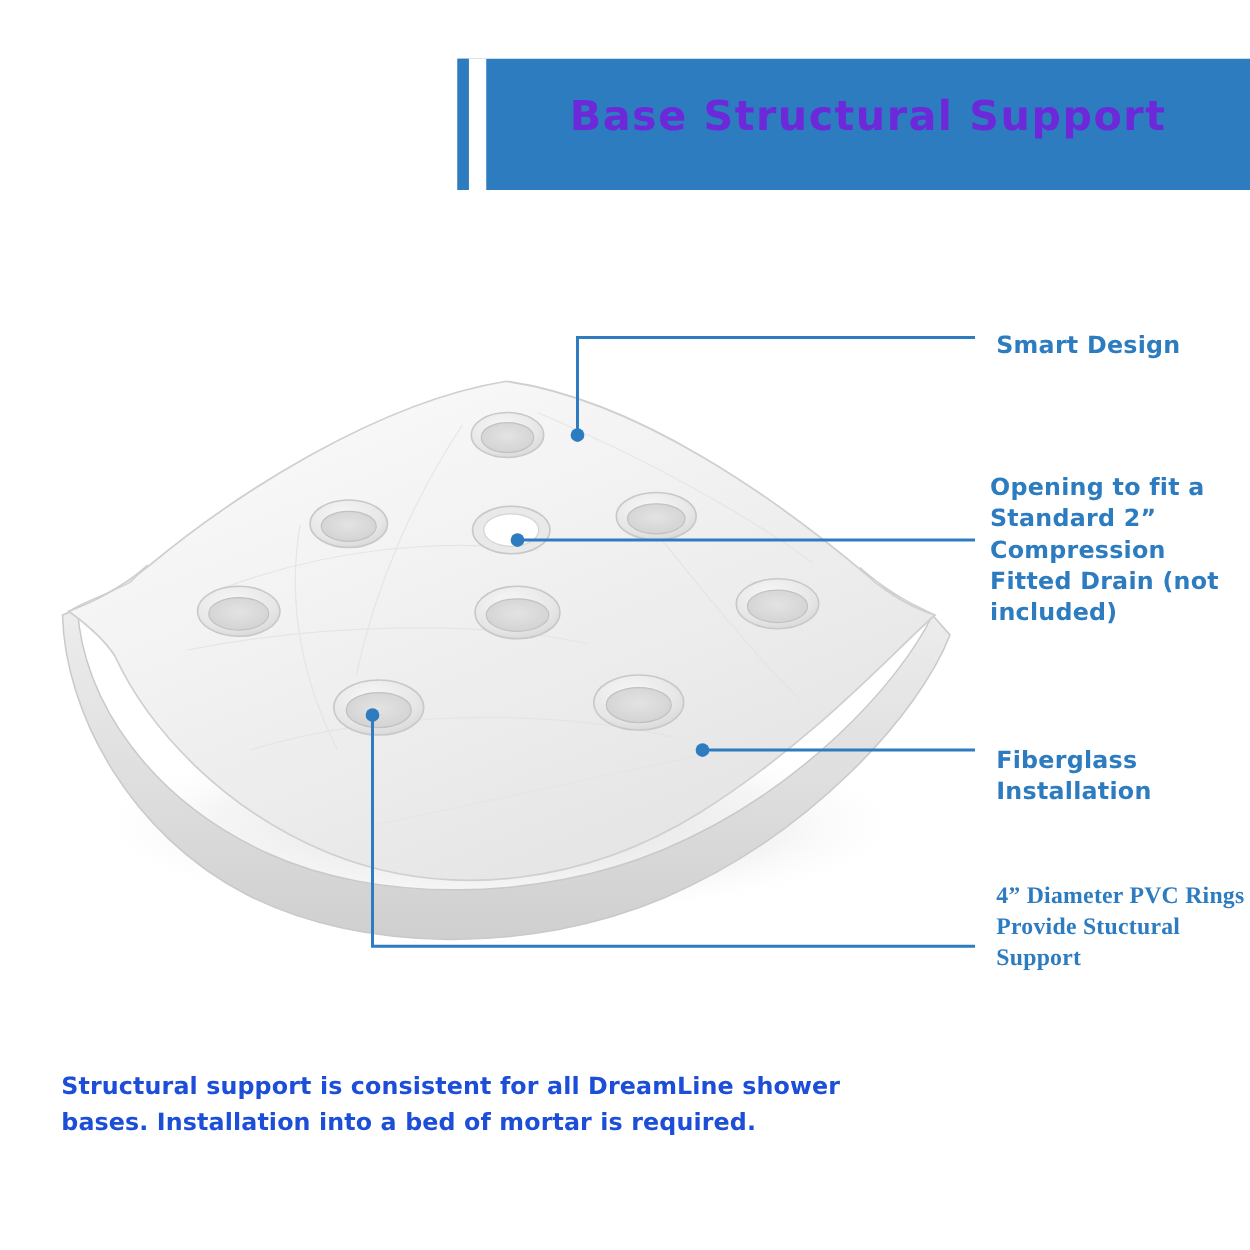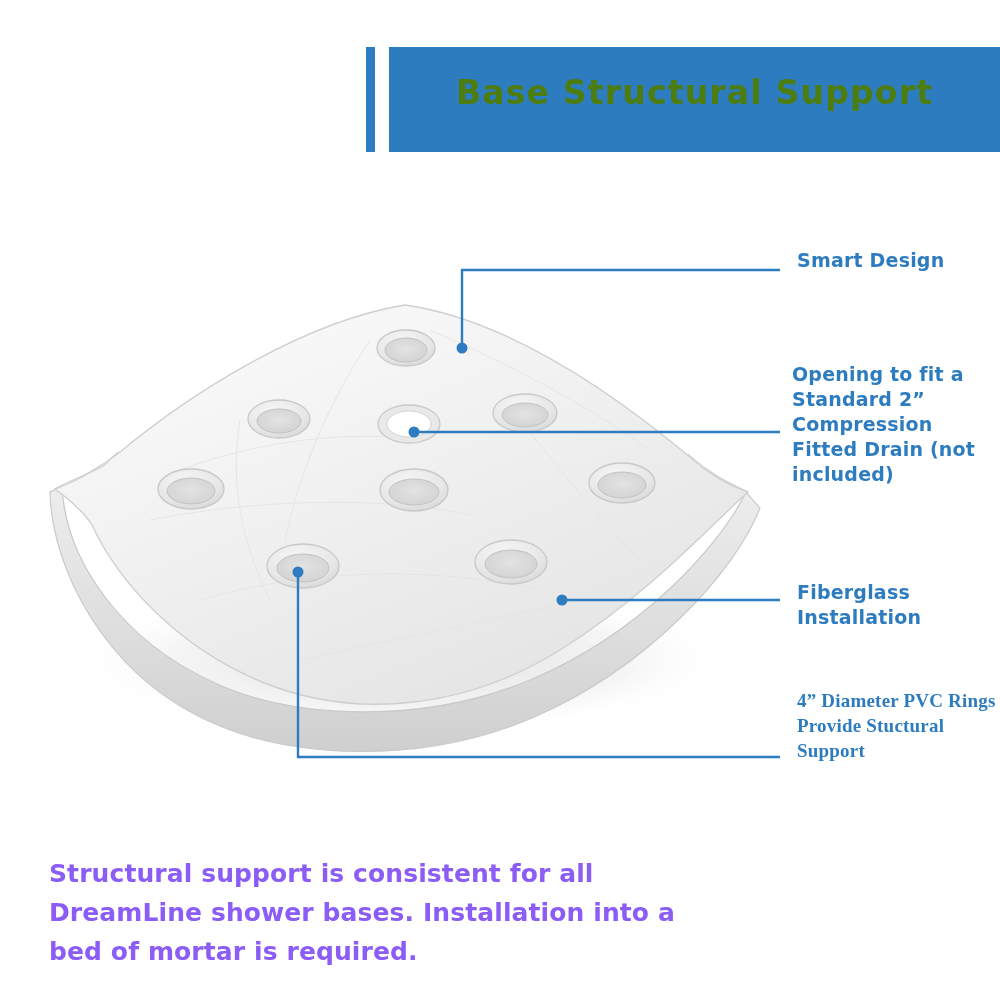--- a/index.html
+++ b/index.html
@@ -42,49 +42,50 @@
   }
   #header-title {
     position: absolute;
     left: 389px;
     top: 47px;
     width: 611px;
     height: 91px;
     display: flex;
     align-items: center;
     justify-content: center;
-    color: #4d7c0f;
+    color: #6d28d9;
     font-size: 33px;
     font-weight: bold;
     letter-spacing: 1.2px;
     text-align: center;
   }
 
   
   .callout {
     position: absolute;
     color: #2e7cc0;
     font-size: 19px;
     font-weight: bold;
     line-height: 1.32;
     letter-spacing: 0.2px;
+    margin-top: 16px;
   }
   #callout-smart-design  { left: 797px; top: 248px; width: 200px; }
   #callout-opening       { left: 792px; top: 362px; width: 200px; }
   #callout-fiberglass    { left: 797px; top: 580px; width: 200px; }
   #callout-pvc           { left: 797px; top: 688px; width: 200px; font-family: Liberation Serif, serif; }
 
   
   #footer-note {
     position: absolute;
     left: 49px;
     top: 855px;
     width: 640px;
-    color: #8b5cf6;
-    font-size: 25px;
+    color: #1d4ed8;
+    font-size: 19px;
     font-weight: bold;
     line-height: 1.55;
     letter-spacing: 0.1px;
   }
 
   
   #artwork {
     position: absolute;
     left: 0;
     top: 0;

